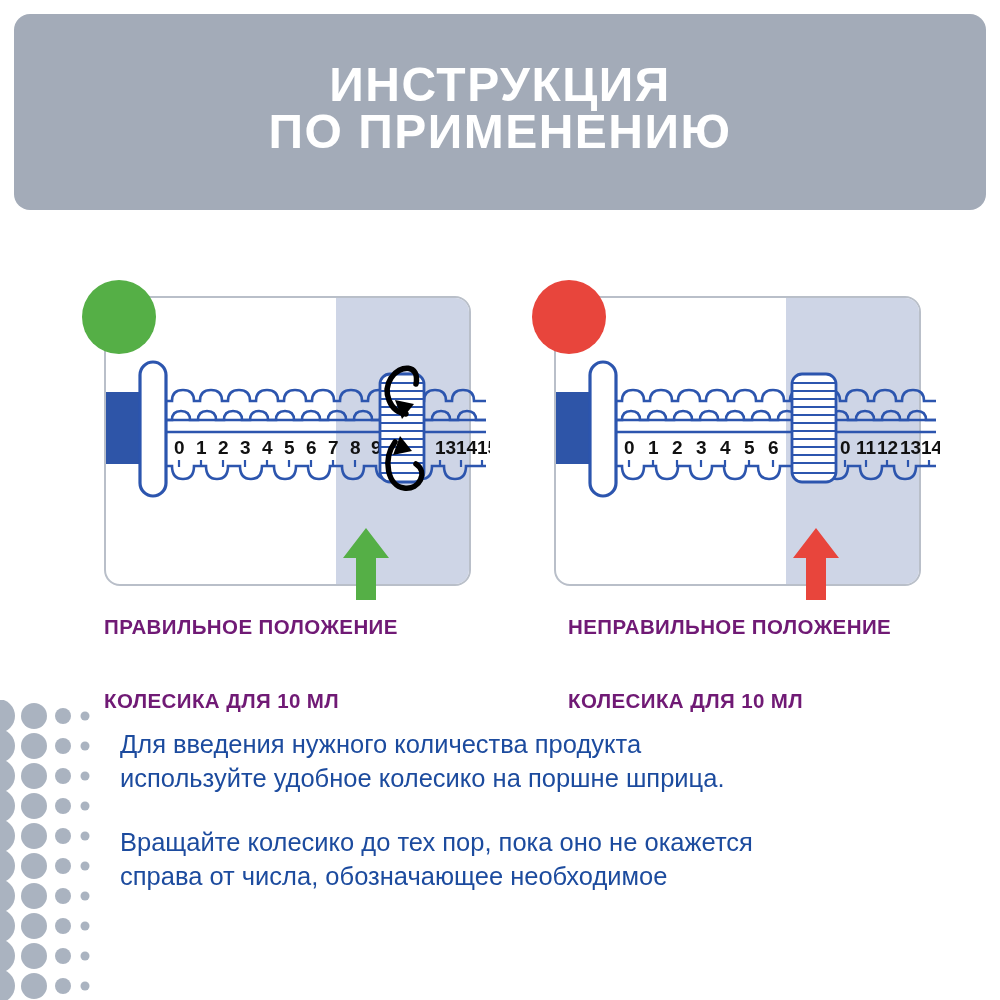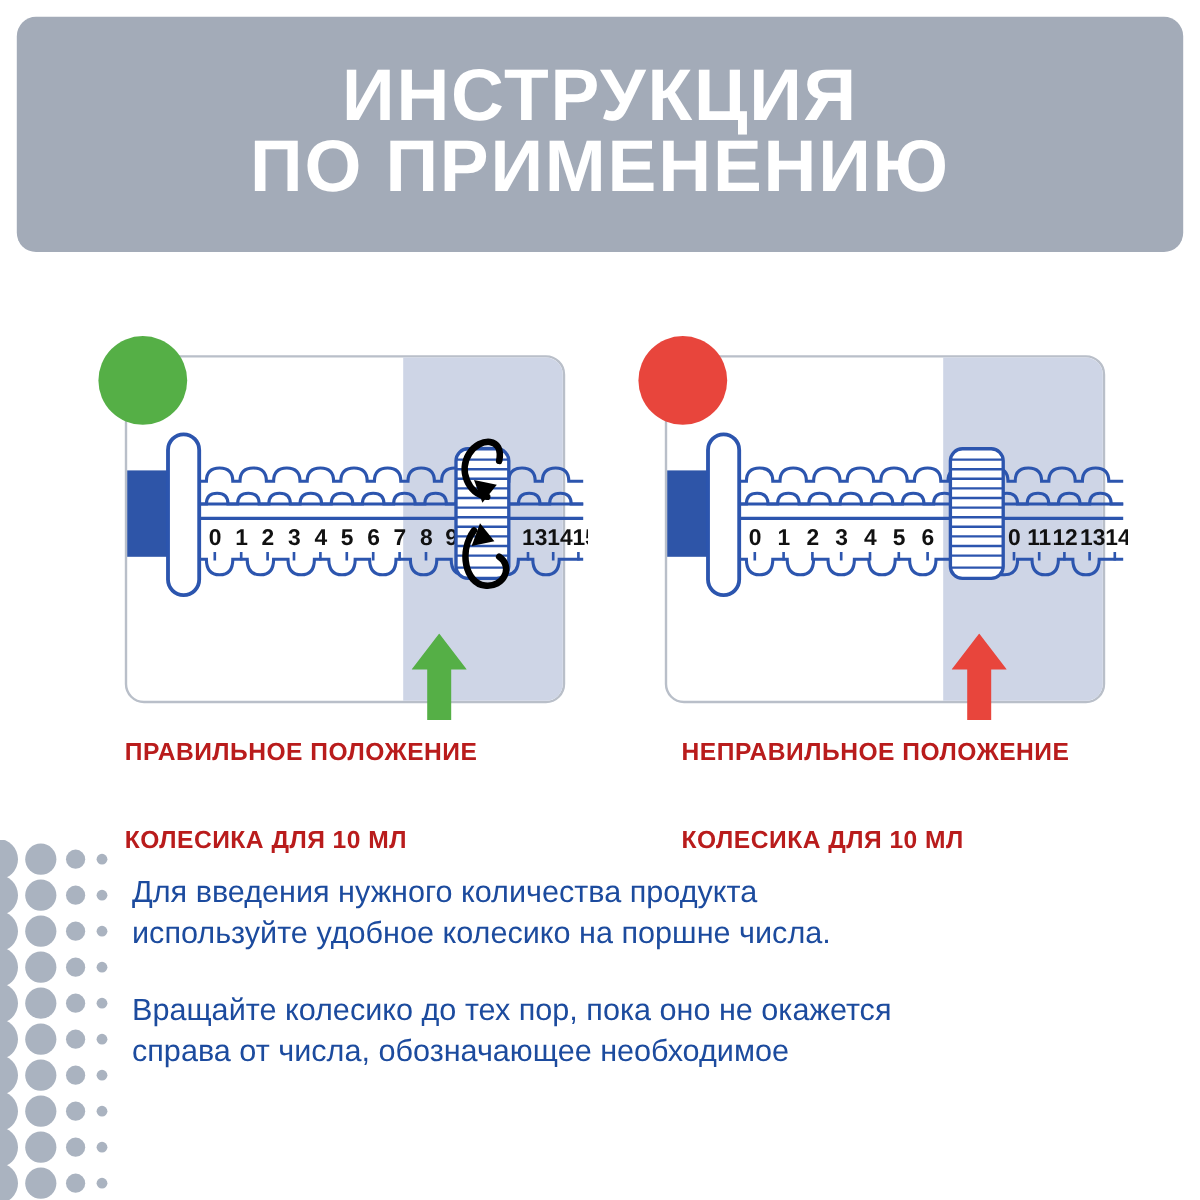--- a/index.html
+++ b/index.html
@@ -25,21 +25,21 @@
     height: 196px;
     background: #a3abb8;
     border-radius: 16px;
     display: flex;
     align-items: center;
     justify-content: center;
   }
   #header-title {
     color: #ffffff;
     font-weight: 700;
-    font-size: 61px;
+    font-size: 48px;
     line-height: 0.97;
     letter-spacing: 1.5px;
     text-align: center;
     text-transform: uppercase;
     padding-bottom: 6px;
   }
   #header-title .l2 { display: block; white-space: nowrap; }
 
   
   .panel {
@@ -96,21 +96,21 @@
     z-index: 4;
   }
   #arrow-correct { left: 343px; top: 528px; }
   #arrow-incorrect { left: 793px; top: 528px; }
 
   
   .caption {
     position: absolute;
     top: 614px;
     width: 430px;
-    color: #b91c1c;
+    color: #701a75;
     font-weight: 700;
     font-size: 20.5px;
     line-height: 1.26;
     letter-spacing: 0.4px;
     text-transform: uppercase;
   }
   #caption-correct { left: 104px; }
   #caption-incorrect { left: 568px; }
   .caption .l2 { display: block; margin-top: 48px; }
 
@@ -120,21 +120,21 @@
     left: -16px;
     top: 700px;
     width: 130px;
     height: 300px;
     z-index: 1;
   }
 
   
   #body-text {
     position: absolute;
-    left: 110px;
+    left: 120px;
     top: 728px;
     width: 800px;
     z-index: 2;
   }
   .body-para {
     color: #1c4b9e;
     font-size: 25.5px;
     line-height: 1.33;
     font-weight: 400;
     margin: 0 0 30px 0;
@@ -433,19 +433,19 @@
     <circle cx="14" cy="286" r="17"></circle>
       <circle cx="50" cy="286" r="13"></circle>
       <circle cx="79" cy="286" r="8"></circle>
       <circle cx="101" cy="286" r="4.5"></circle>
   </g>
 </svg>
 
 <div id="body-text">
   <p class="body-para">
     <span>Для введения нужного количества продукта</span>
-    <span class="l2">используйте удобное колесико на поршне числа.</span>
+    <span class="l2">используйте удобное колесико на поршне шприца.</span>
   </p>
   <p class="body-para">
     <span>Вращайте колесико до тех пор, пока оно не окажется</span>
     <span class="l2">справа от числа, обозначающее необходимое</span>
   </p>
 </div>
 
 </body></html>

